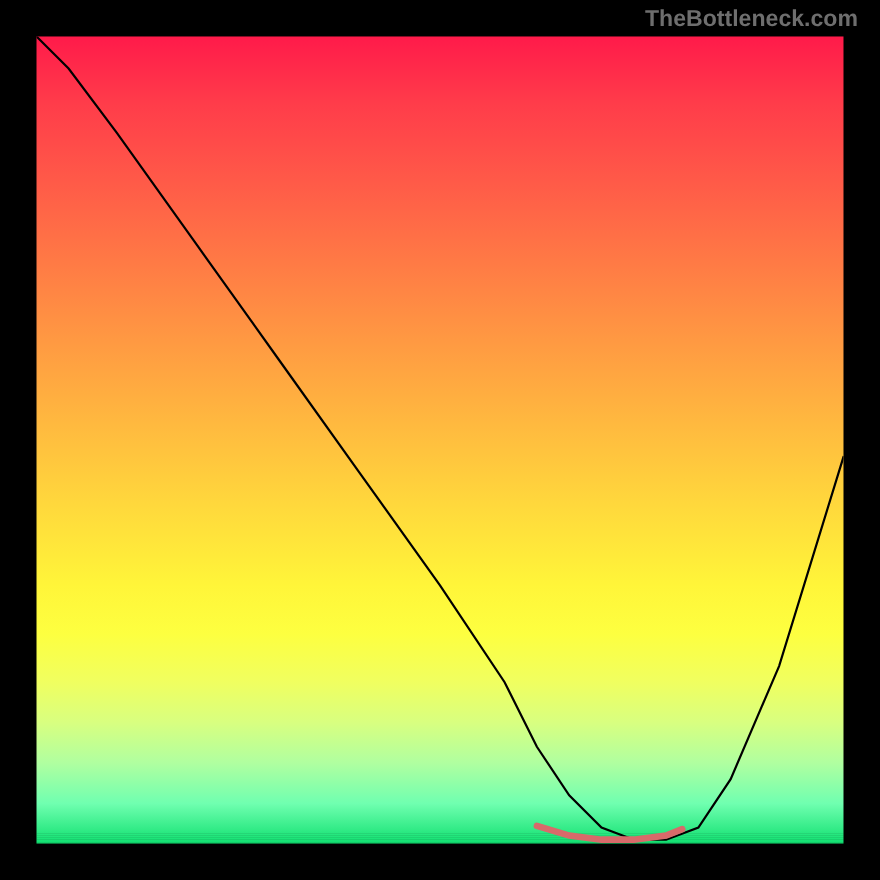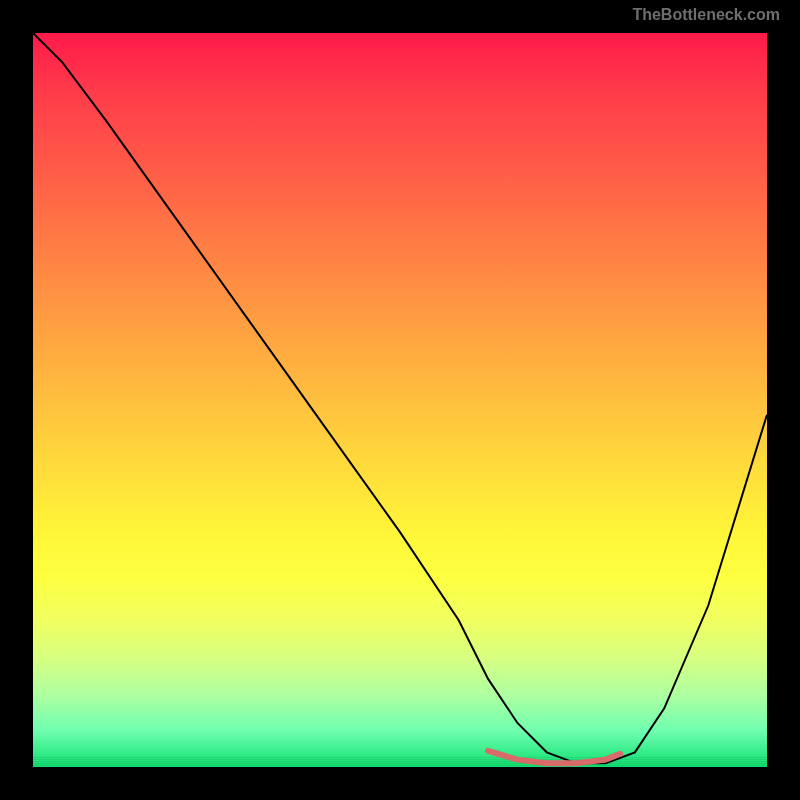--- a/index.html
+++ b/index.html
@@ -9,21 +9,21 @@
     height: 800px;
     background: #000;
     font-family: Arial, sans-serif;
     position: relative;
   }
   .watermark {
     position: absolute;
     top: 6px;
     right: 20px;
     color: #6e6e6e;
-    font-size: 16px;
+    font-size: 21px;
     font-weight: bold;
     z-index: 10;
   }
   .plot-area {
     position: absolute;
     left: 33px;
     top: 33px;
     width: 734px;
     height: 734px;
     overflow: hidden;

